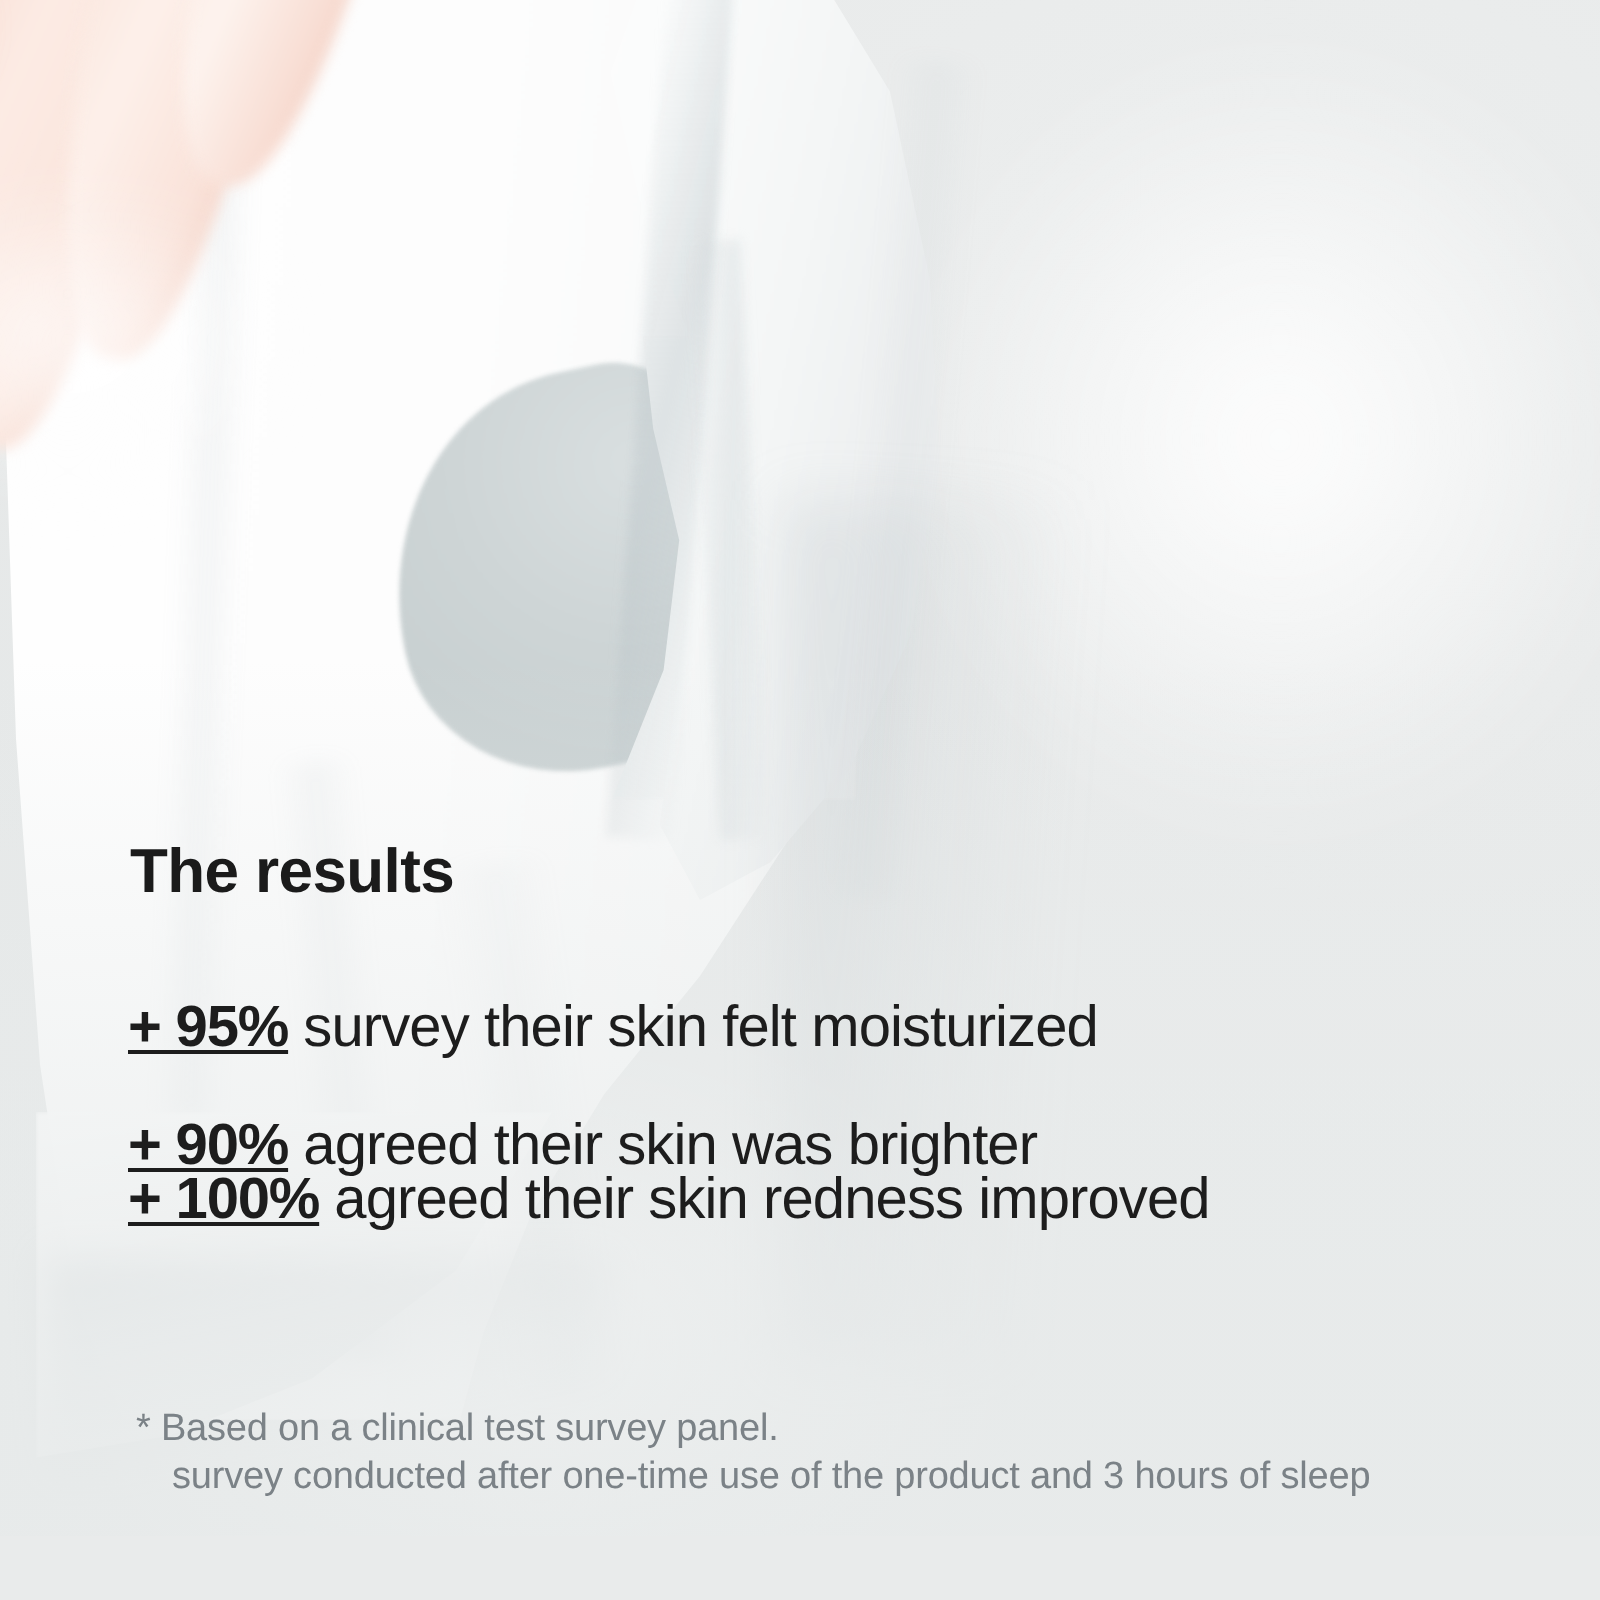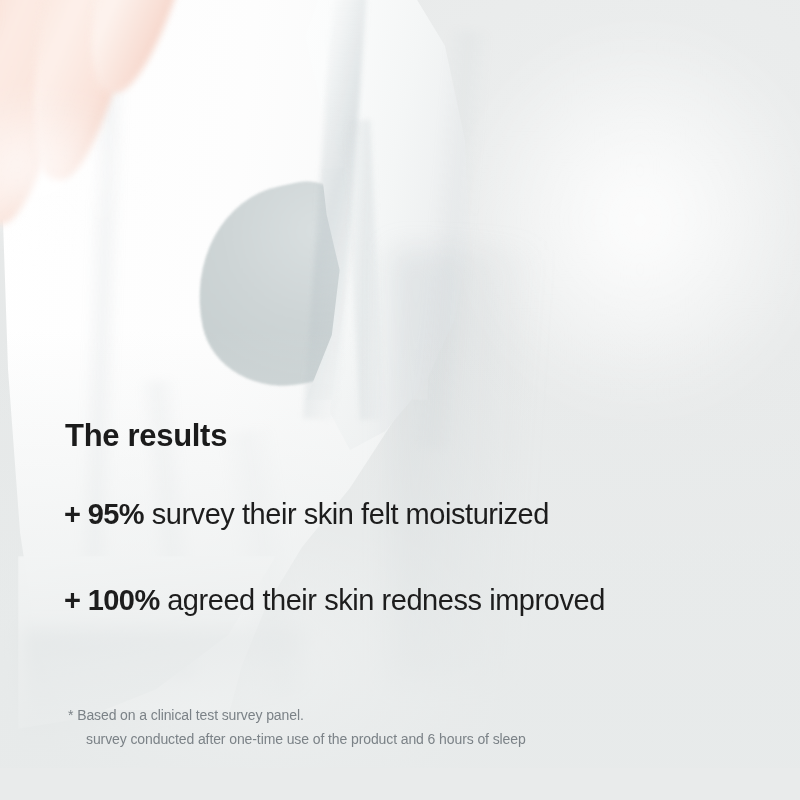--- a/index.html
+++ b/index.html
@@ -173,28 +173,28 @@
   .headline {
     position:absolute; left:65px; top:418px;
     font-size:31px; font-weight:700; letter-spacing:-.3px;
     color:#1b1b1b;
   }
   .stat {
     position:absolute; left:64px;
     font-size:29px; font-weight:400; letter-spacing:-.45px;
     color:#1d1d1d; white-space:nowrap;
   }
-  .stat .pct { font-weight:700; letter-spacing:-.6px; }
+  .stat .pct { font-weight:700; letter-spacing:-.6px;text-decoration:underline; }
   .stat-1 { top:498px; }
   .stat-2 { top:557px; }
   .stat-3 { top:584px; }
 
   .footnote {
     position:absolute; left:68px; top:703px;
-    font-size:14px; line-height:24px; color:#7b8287; letter-spacing:-.1px;
+    font-size:19px; line-height:24px; color:#7b8287; letter-spacing:-.1px;
   }
   .footnote .line-2 { padding-left:18px; }
 </style>
 </head>
 <body>
 
 <div id="stage">
 
   <div class="photo">
     <div class="wash-a"></div>
@@ -229,22 +229,23 @@
 
     <div class="veil"></div>
   </div>
 
   <div class="copy">
 
     <div class="headline">The results</div>
 
     <div class="stat stat-1"><span class="pct">+ 95%</span><span> survey their skin felt moisturized</span></div>
 
+    <div class="stat stat-2"><span class="pct">+ 90%</span><span> agreed their skin was brighter</span></div>
 
     <div class="stat stat-3"><span class="pct">+ 100%</span><span> agreed their skin redness improved</span></div>
 
     <div class="footnote">
       <div class="line-1">* Based on a clinical test survey panel.</div>
-      <div class="line-2">survey conducted after one-time use of the product and 6 hours of sleep</div>
+      <div class="line-2">survey conducted after one-time use of the product and 3 hours of sleep</div>
     </div>
 
   </div>
 </div>
 
 </body></html>

